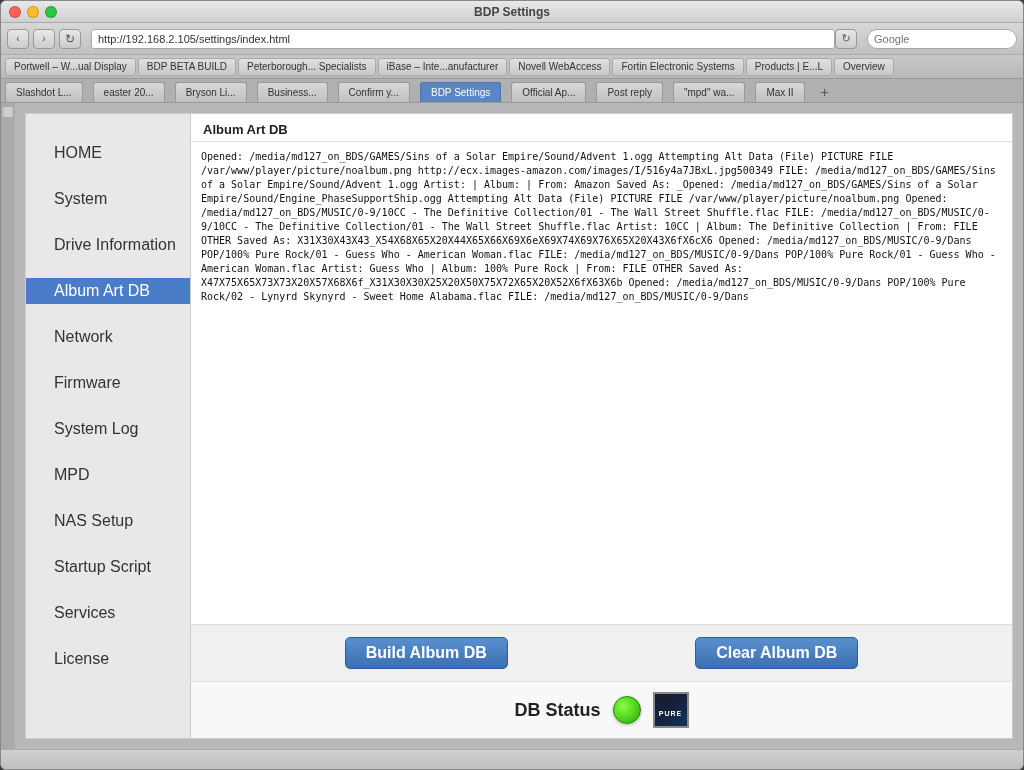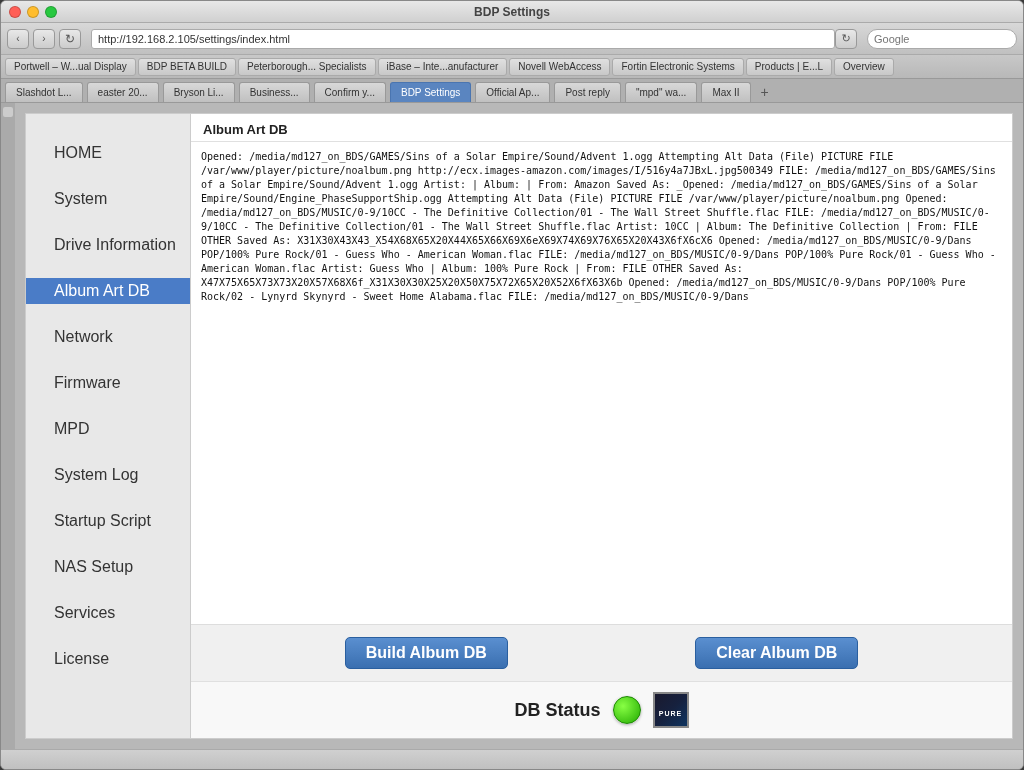--- a/index.html
+++ b/index.html
@@ -145,21 +145,21 @@
     }
 
     
     .tabs-bar {
       height: 24px;
       background: #b0b0b0;
       border-bottom: 1px solid #999;
       display: flex;
       align-items: flex-end;
       padding: 0 4px;
-      gap: 4px;
+      gap: 10px;
       overflow: hidden;
     }
     .tab-item {
       height: 20px;
       padding: 0 10px;
       background: linear-gradient(to bottom, #d8d8d8, #c0c0c0);
       border: 1px solid #999;
       border-bottom: none;
       border-radius: 3px 3px 0 0;
       font-size: 10px;
@@ -397,24 +397,24 @@
 
     <div class="settings-container">
 
       <div class="sidebar-nav">
         <div class="nav-item">HOME</div>
         <div class="nav-item">System</div>
         <div class="nav-item">Drive Information</div>
         <div class="nav-item active">Album Art DB</div>
         <div class="nav-item">Network</div>
         <div class="nav-item">Firmware</div>
+        <div class="nav-item">System Log</div>
         <div class="nav-item">MPD</div>
-        <div class="nav-item">System Log</div>
+        <div class="nav-item">NAS Setup</div>
         <div class="nav-item">Startup Script</div>
-        <div class="nav-item">NAS Setup</div>
         <div class="nav-item">Services</div>
         <div class="nav-item">License</div>
       </div>
 
       <div class="content-area">
         <div class="content-header">Album Art DB</div>
 
         <div class="log-output">Opened: /media/md127_on_BDS/GAMES/Sins of a Solar Empire/Sound/Advent 1.ogg Attempting Alt Data (File) PICTURE FILE /var/www/player/picture/noalbum.png http://ecx.images-amazon.com/images/I/516y4a7JBxL.jpg500349 FILE: /media/md127_on_BDS/GAMES/Sins of a Solar Empire/Sound/Advent 1.ogg Artist: | Album: | From: Amazon Saved As: _Opened: /media/md127_on_BDS/GAMES/Sins of a Solar Empire/Sound/Engine_PhaseSupportShip.ogg Attempting Alt Data (File) PICTURE FILE /var/www/player/picture/noalbum.png Opened: /media/md127_on_BDS/MUSIC/0-9/10CC - The Definitive Collection/01 - The Wall Street Shuffle.flac FILE: /media/md127_on_BDS/MUSIC/0-9/10CC - The Definitive Collection/01 - The Wall Street Shuffle.flac Artist: 10CC | Album: The Definitive Collection | From: FILE OTHER Saved As: X31X30X43X43_X54X68X65X20X44X65X66X69X6eX69X74X69X76X65X20X43X6fX6cX6 Opened: /media/md127_on_BDS/MUSIC/0-9/Dans POP/100% Pure Rock/01 - Guess Who - American Woman.flac FILE: /media/md127_on_BDS/MUSIC/0-9/Dans POP/100% Pure Rock/01 - Guess Who - American Woman.flac Artist: Guess Who | Album: 100% Pure Rock | From: FILE OTHER Saved As: X47X75X65X73X73X20X57X68X6f_X31X30X30X25X20X50X75X72X65X20X52X6fX63X6b Opened: /media/md127_on_BDS/MUSIC/0-9/Dans POP/100% Pure Rock/02 - Lynyrd Skynyrd - Sweet Home Alabama.flac FILE: /media/md127_on_BDS/MUSIC/0-9/Dans</div>
 
         <div class="buttons-row">

